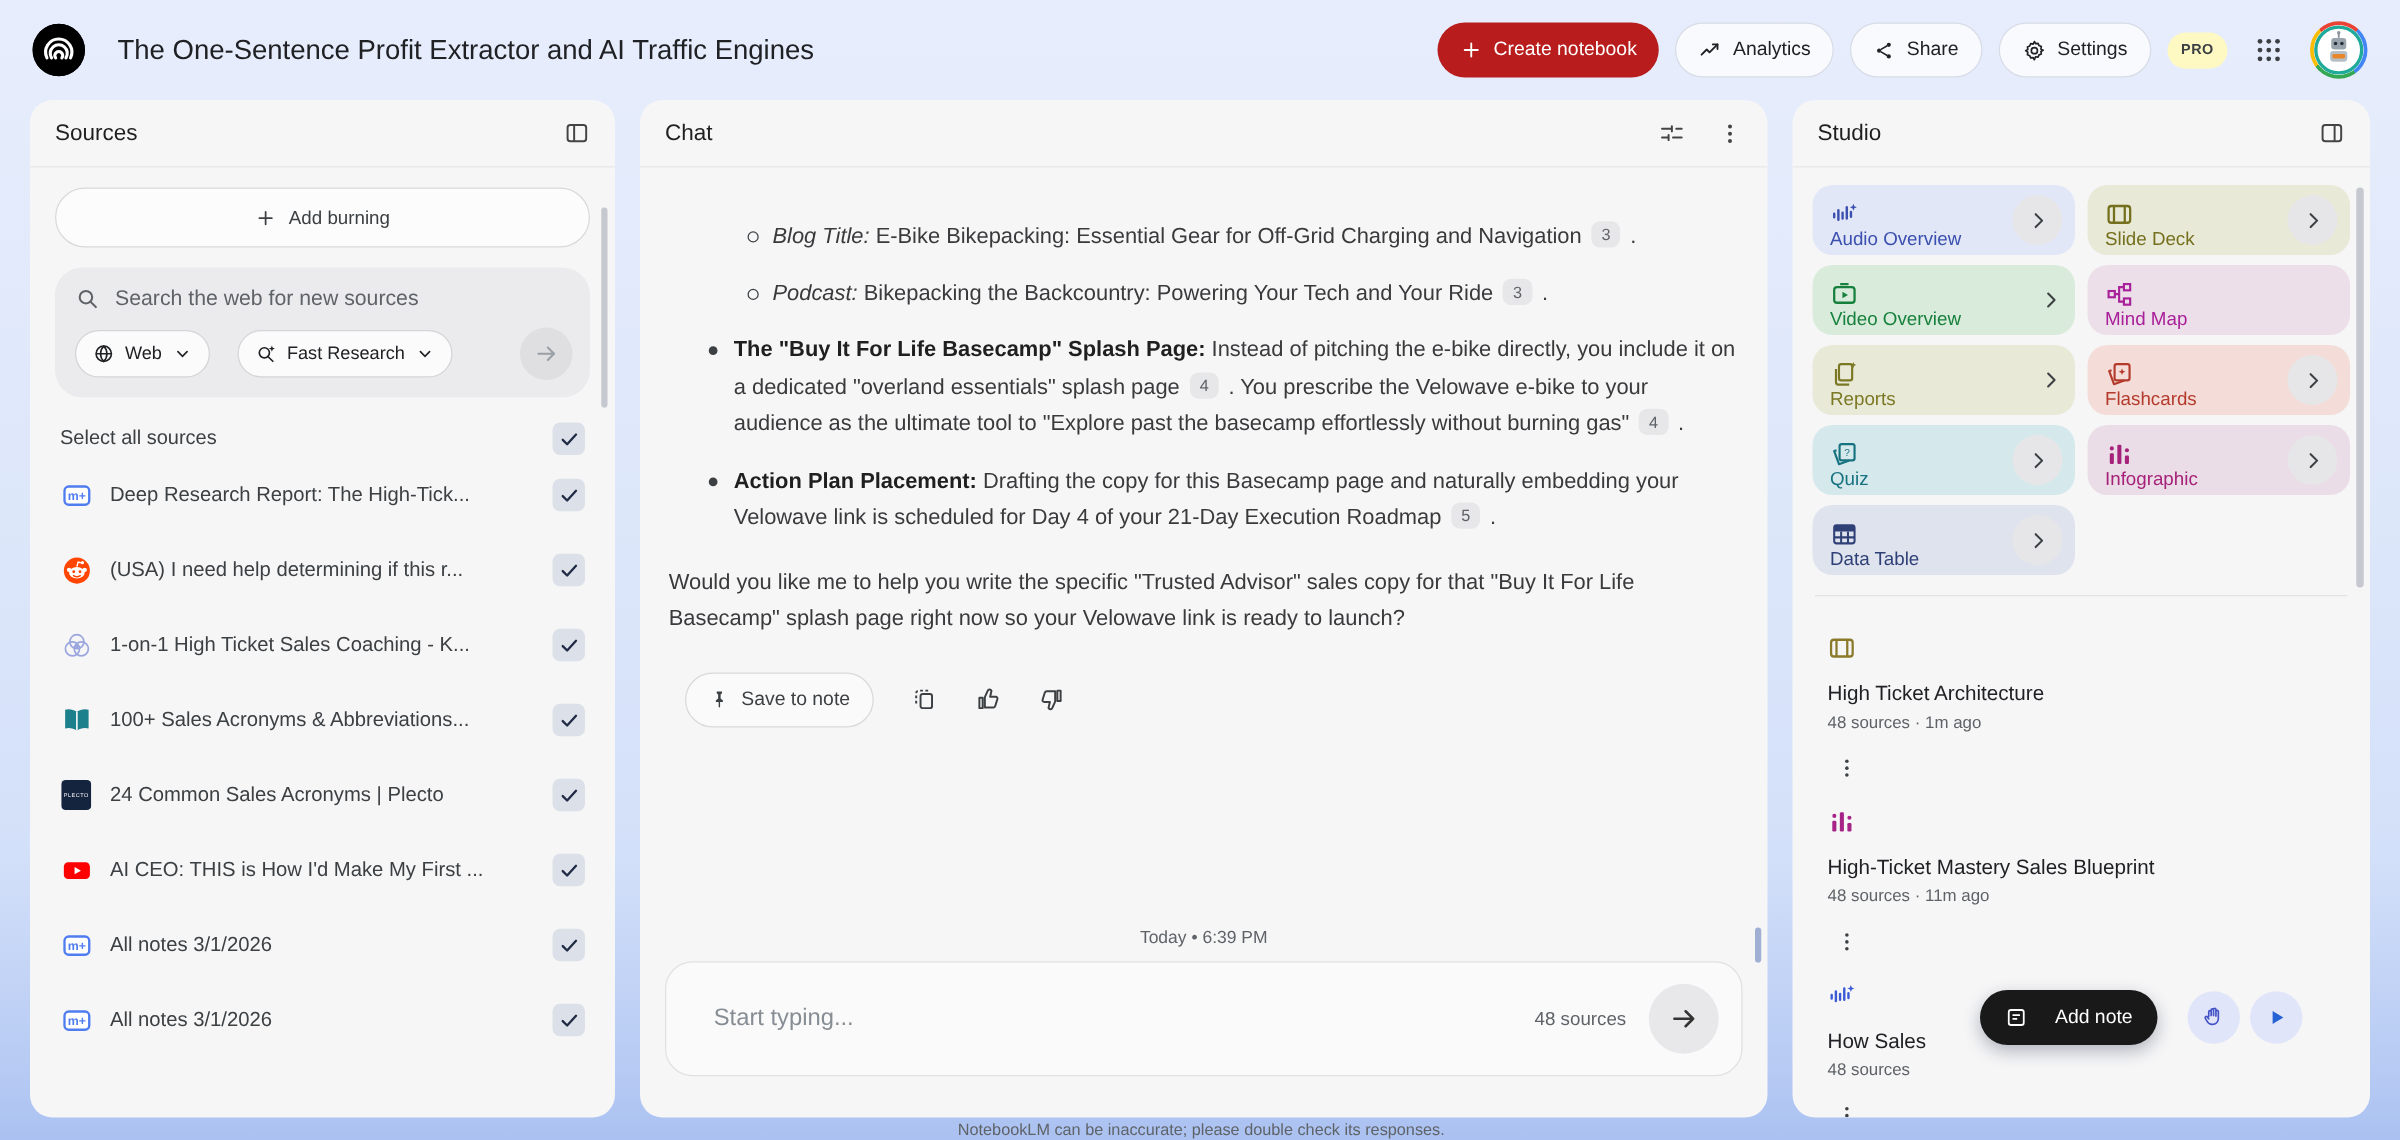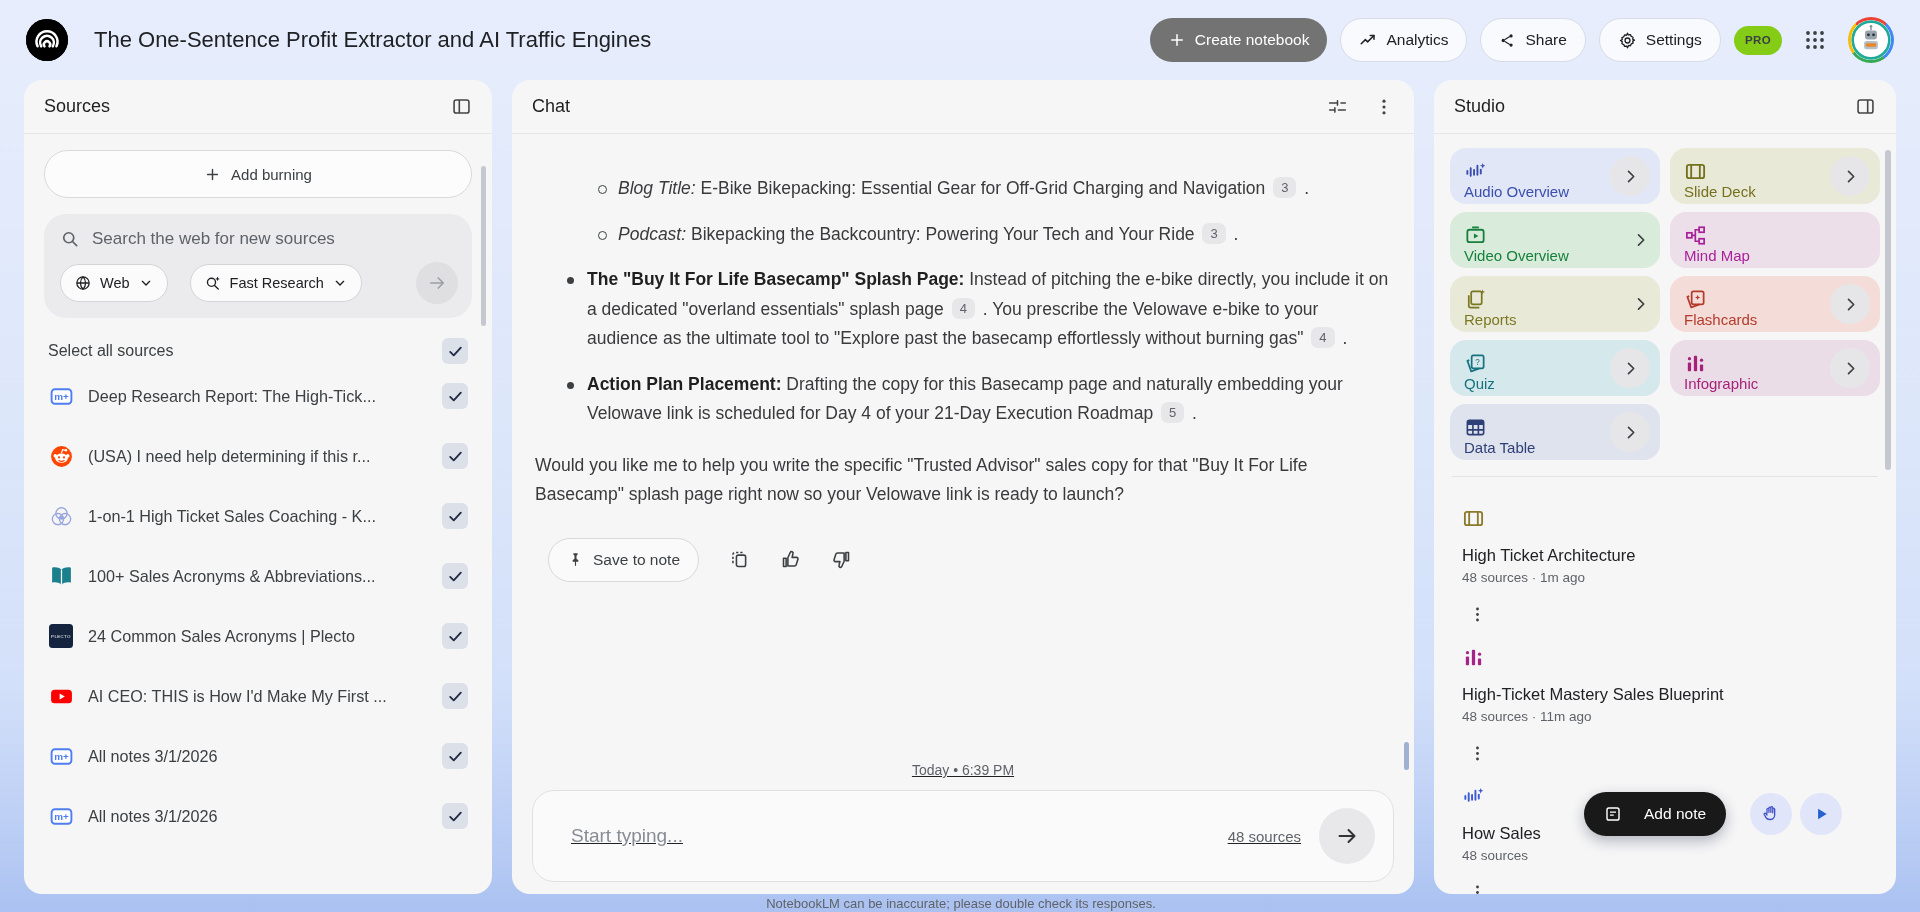--- a/index.html
+++ b/index.html
@@ -10,23 +10,23 @@
     color:#202124;
   }
   svg { display:block; }
 
   
   .topbar { height:80px; display:flex; align-items:center; padding:0 26px; }
   .logo { width:42px; height:42px; border-radius:50%; background:#000; display:flex; align-items:center; justify-content:center; flex:none; cursor:pointer; }
   .app-title { font-size:22px; margin-left:26px; color:#202124; flex:1; white-space:nowrap; overflow:hidden; }
   .topbar-right { display:flex; align-items:center; gap:13px; }
   .pill-btn { height:44px; border-radius:22px; display:flex; align-items:center; gap:9px; padding:0 18px; font-size:15.5px; cursor:pointer; }
-  .pill-dark { background:#737373; color:#fff; }
+  .pill-dark { background:#b91c1c; color:#fff; }
   .pill-light { background:rgba(255,255,255,.72); border:1px solid #d8dce6; color:#202124; }
-  .pro-badge { height:29px; border-radius:15px; background:#84cc16; color:#3c4043; font-size:11.5px; font-weight:700; display:flex; align-items:center; padding:0 11px; letter-spacing:.4px; }
+  .pro-badge { height:29px; border-radius:15px; background:#fef9c3; color:#3c4043; font-size:11.5px; font-weight:700; display:flex; align-items:center; padding:0 11px; letter-spacing:.4px; }
   .grid-btn { width:40px; height:40px; border-radius:50%; display:flex; align-items:center; justify-content:center; color:#3c4043; cursor:pointer; }
   .avatar-ring { width:46px; height:46px; border-radius:50%; padding:3px; cursor:pointer;
     background:conic-gradient(#ea4335 0 12%, #4285f4 12% 40%, #34a853 40% 65%, #fbbc05 65% 88%, #ea4335 88% 100%); }
   .avatar-inner { width:40px; height:40px; border-radius:50%; background:#fff; display:flex; align-items:center; justify-content:center; overflow:hidden; }
 
   
   .workspace { display:flex; gap:20px; padding:0 24px; height:814px; }
   .panel { background:#f6f6f7; border-radius:18px; position:relative; overflow:hidden; display:flex; flex-direction:column; }
   .panel-header { height:54px; flex:none; display:flex; align-items:center; justify-content:space-between; padding:0 20px; border-bottom:1px solid #e7e7e9; }
   .panel-title { font-size:18px; color:#1f1f1f; }
@@ -59,21 +59,21 @@
   .block.circle::before { content:""; position:absolute; left:64px; top:11px; width:7px; height:7px; border:1.7px solid #3c4043; border-radius:50%; }
   .block.disc { padding-left:53px; }
   .block.disc::before { content:""; position:absolute; left:33px; top:12px; width:7px; height:7px; background:#3c4043; border-radius:50%; }
   .block.paragraph { padding-left:1px; margin-top:22px; }
   .seg-b { font-weight:700; color:#1f1f1f; }
   .seg-i { font-style:italic; }
   .cite { display:inline-block; background:#e7e7e9; color:#5f6368; border-radius:7px; font-size:13px; line-height:21px; padding:0 8px; margin:0 3px; vertical-align:2px; cursor:pointer; }
   .chat-actions { display:flex; align-items:center; gap:30px; margin:28px 0 0 14px; color:#444; }
   .save-note-btn { height:44px; border-radius:22px; border:1px solid #d9d9dc; background:#fafafb; display:flex; align-items:center; gap:9px; padding:0 18px; font-size:15.5px; color:#3c4043; cursor:pointer; }
   .action-icon { cursor:pointer; color:#3c4043; }
-  .chat-bottom { flex:none; padding:0 20px 12px 20px;text-decoration:underline; }
+  .chat-bottom { flex:none; padding:0 20px 33px 20px; }
   .timestamp { text-align:center; font-size:14px; color:#5f6368; margin-bottom:12px; }
   .chat-inputbar { height:92px; background:#fafafb; border:1px solid #e1e1e4; border-radius:22px; display:flex; align-items:center; padding:0 18px 0 38px; }
   .chat-inputbar input { flex:1; border:none; outline:none; background:transparent; font-size:19px; color:#3c4043; font-family:inherit; }
   .chat-inputbar input::placeholder { color:#878d94; }
   .src-count { font-size:15px; color:#5f6368; margin:0 18px 0 12px; white-space:nowrap; }
   .send-big { width:56px; height:56px; border-radius:50%; background:#e8e8ea; color:#333; display:flex; align-items:center; justify-content:center; cursor:pointer; flex:none; }
 
   
   .studio-panel { width:462px; flex:none; }
   .studio-body { flex:1; padding:14px 16px 0 16px; overflow:hidden; position:relative; }

